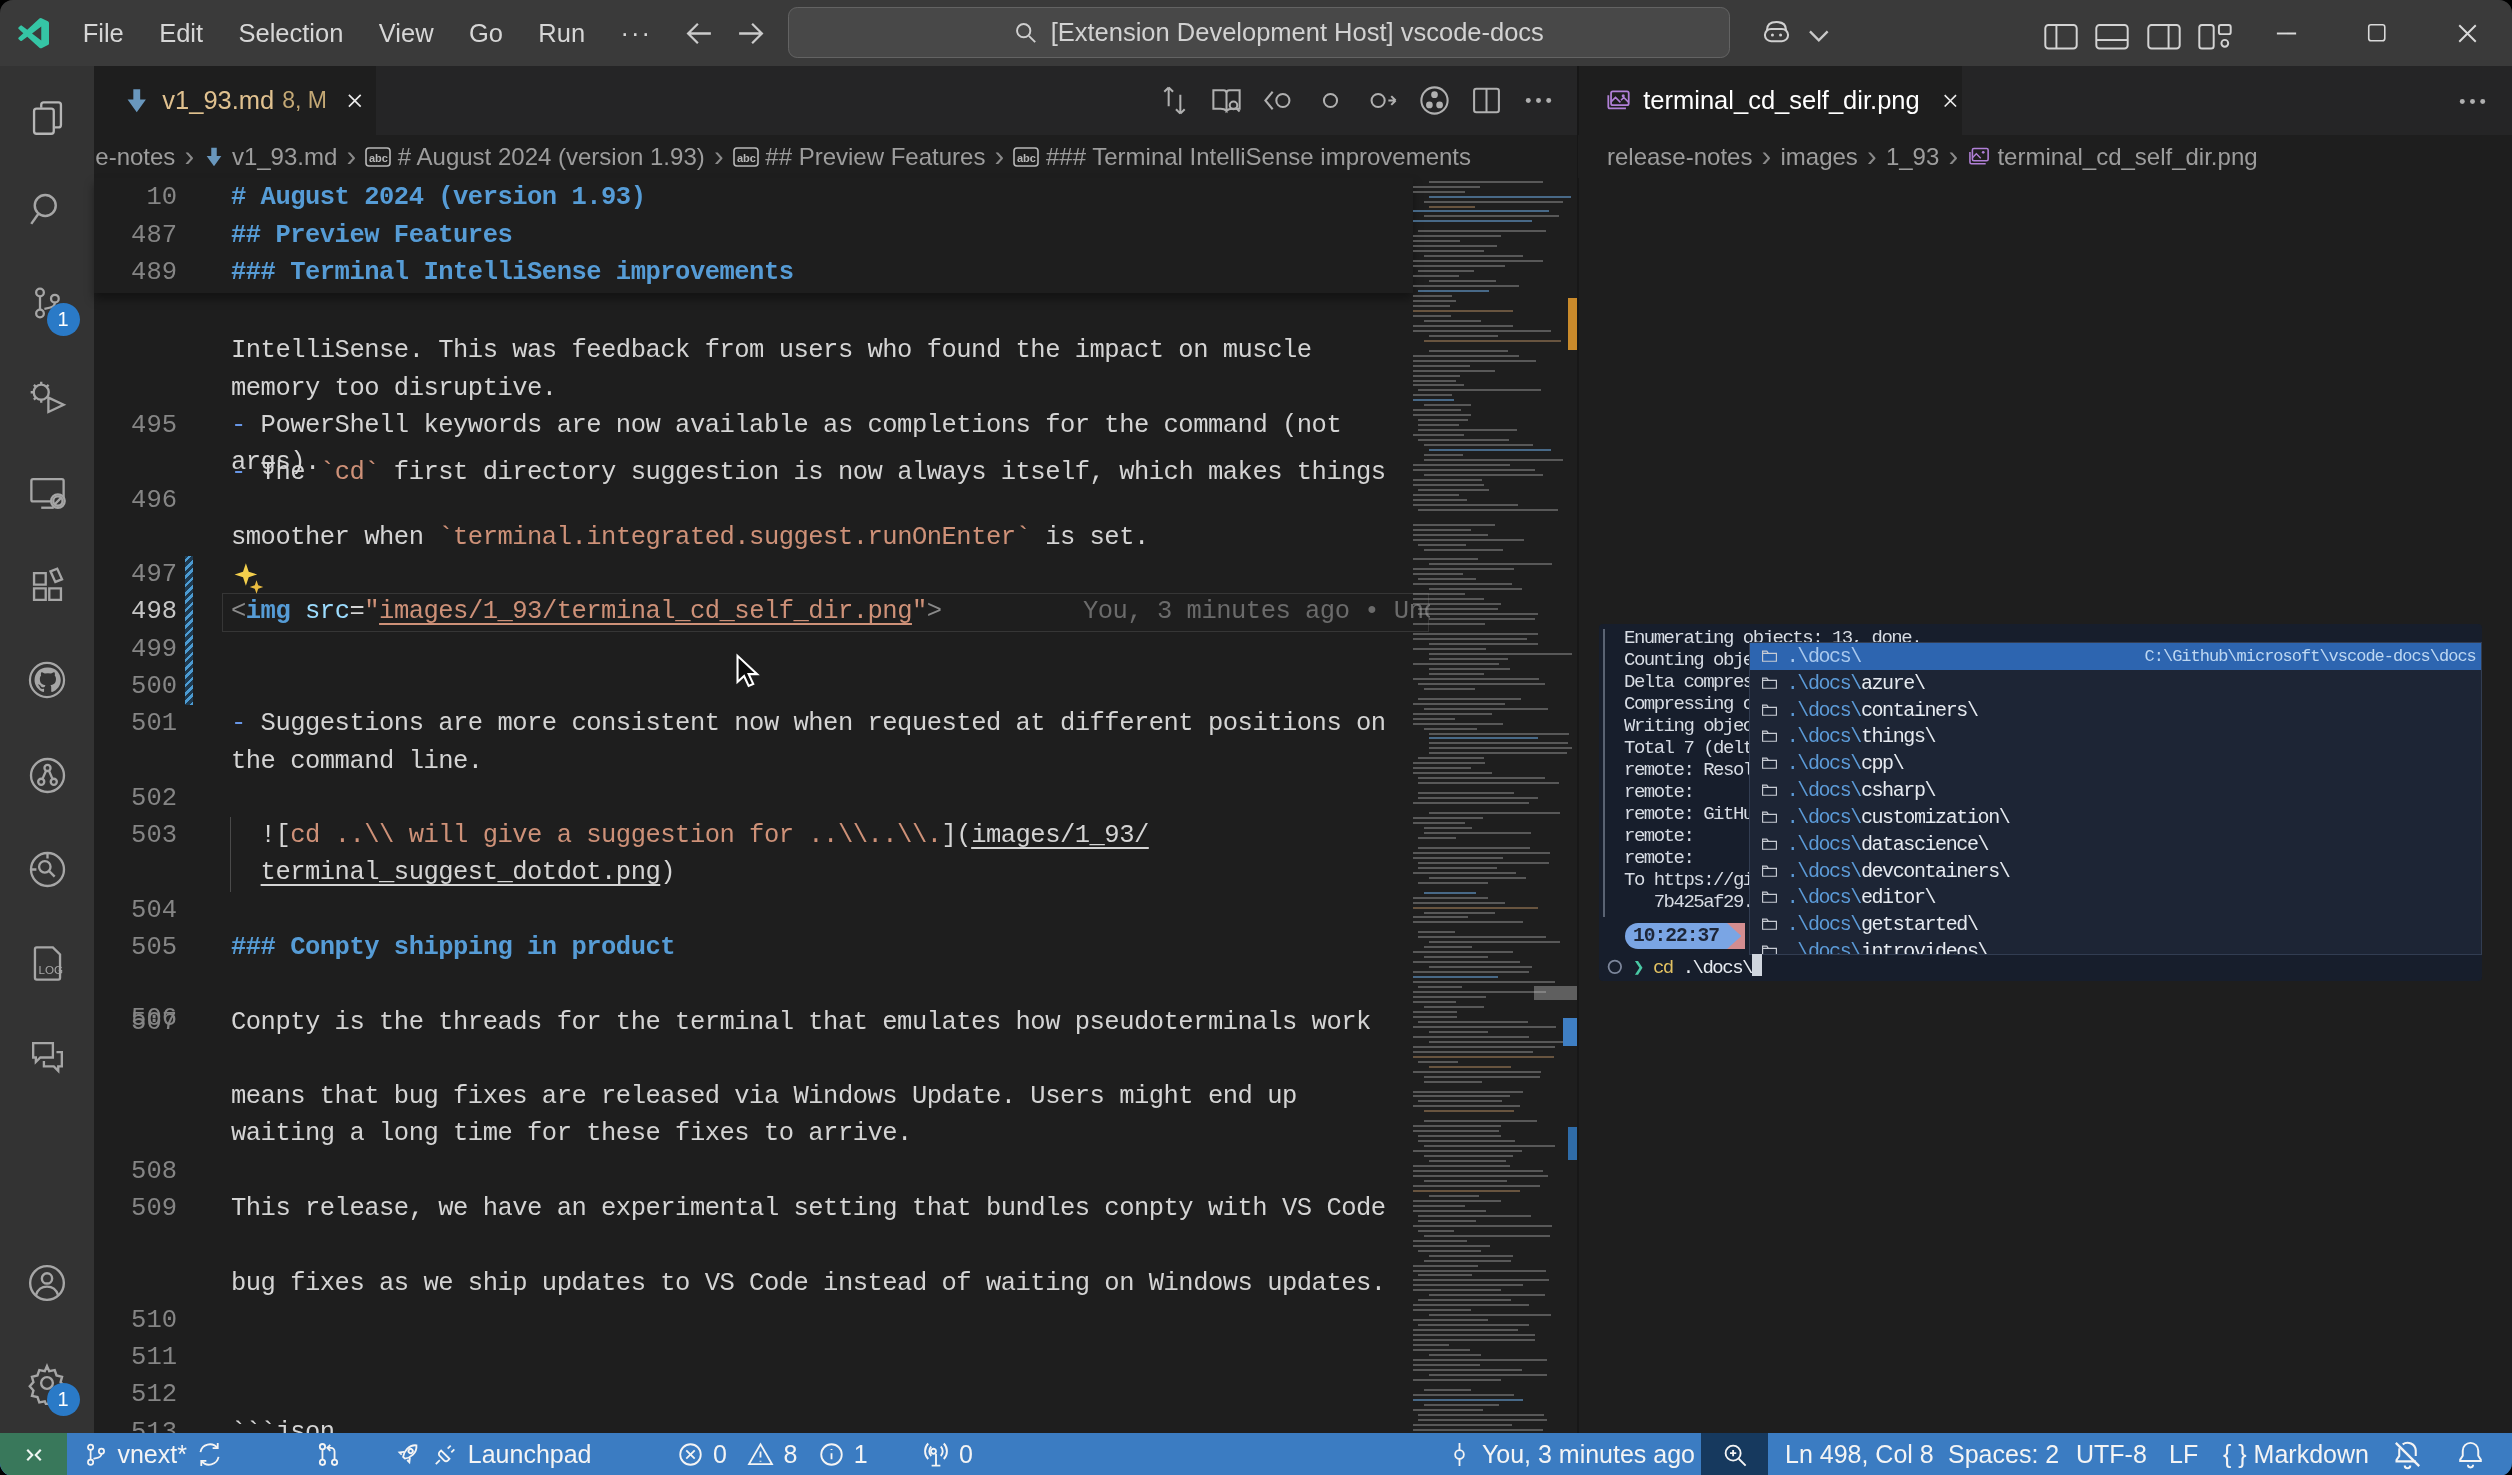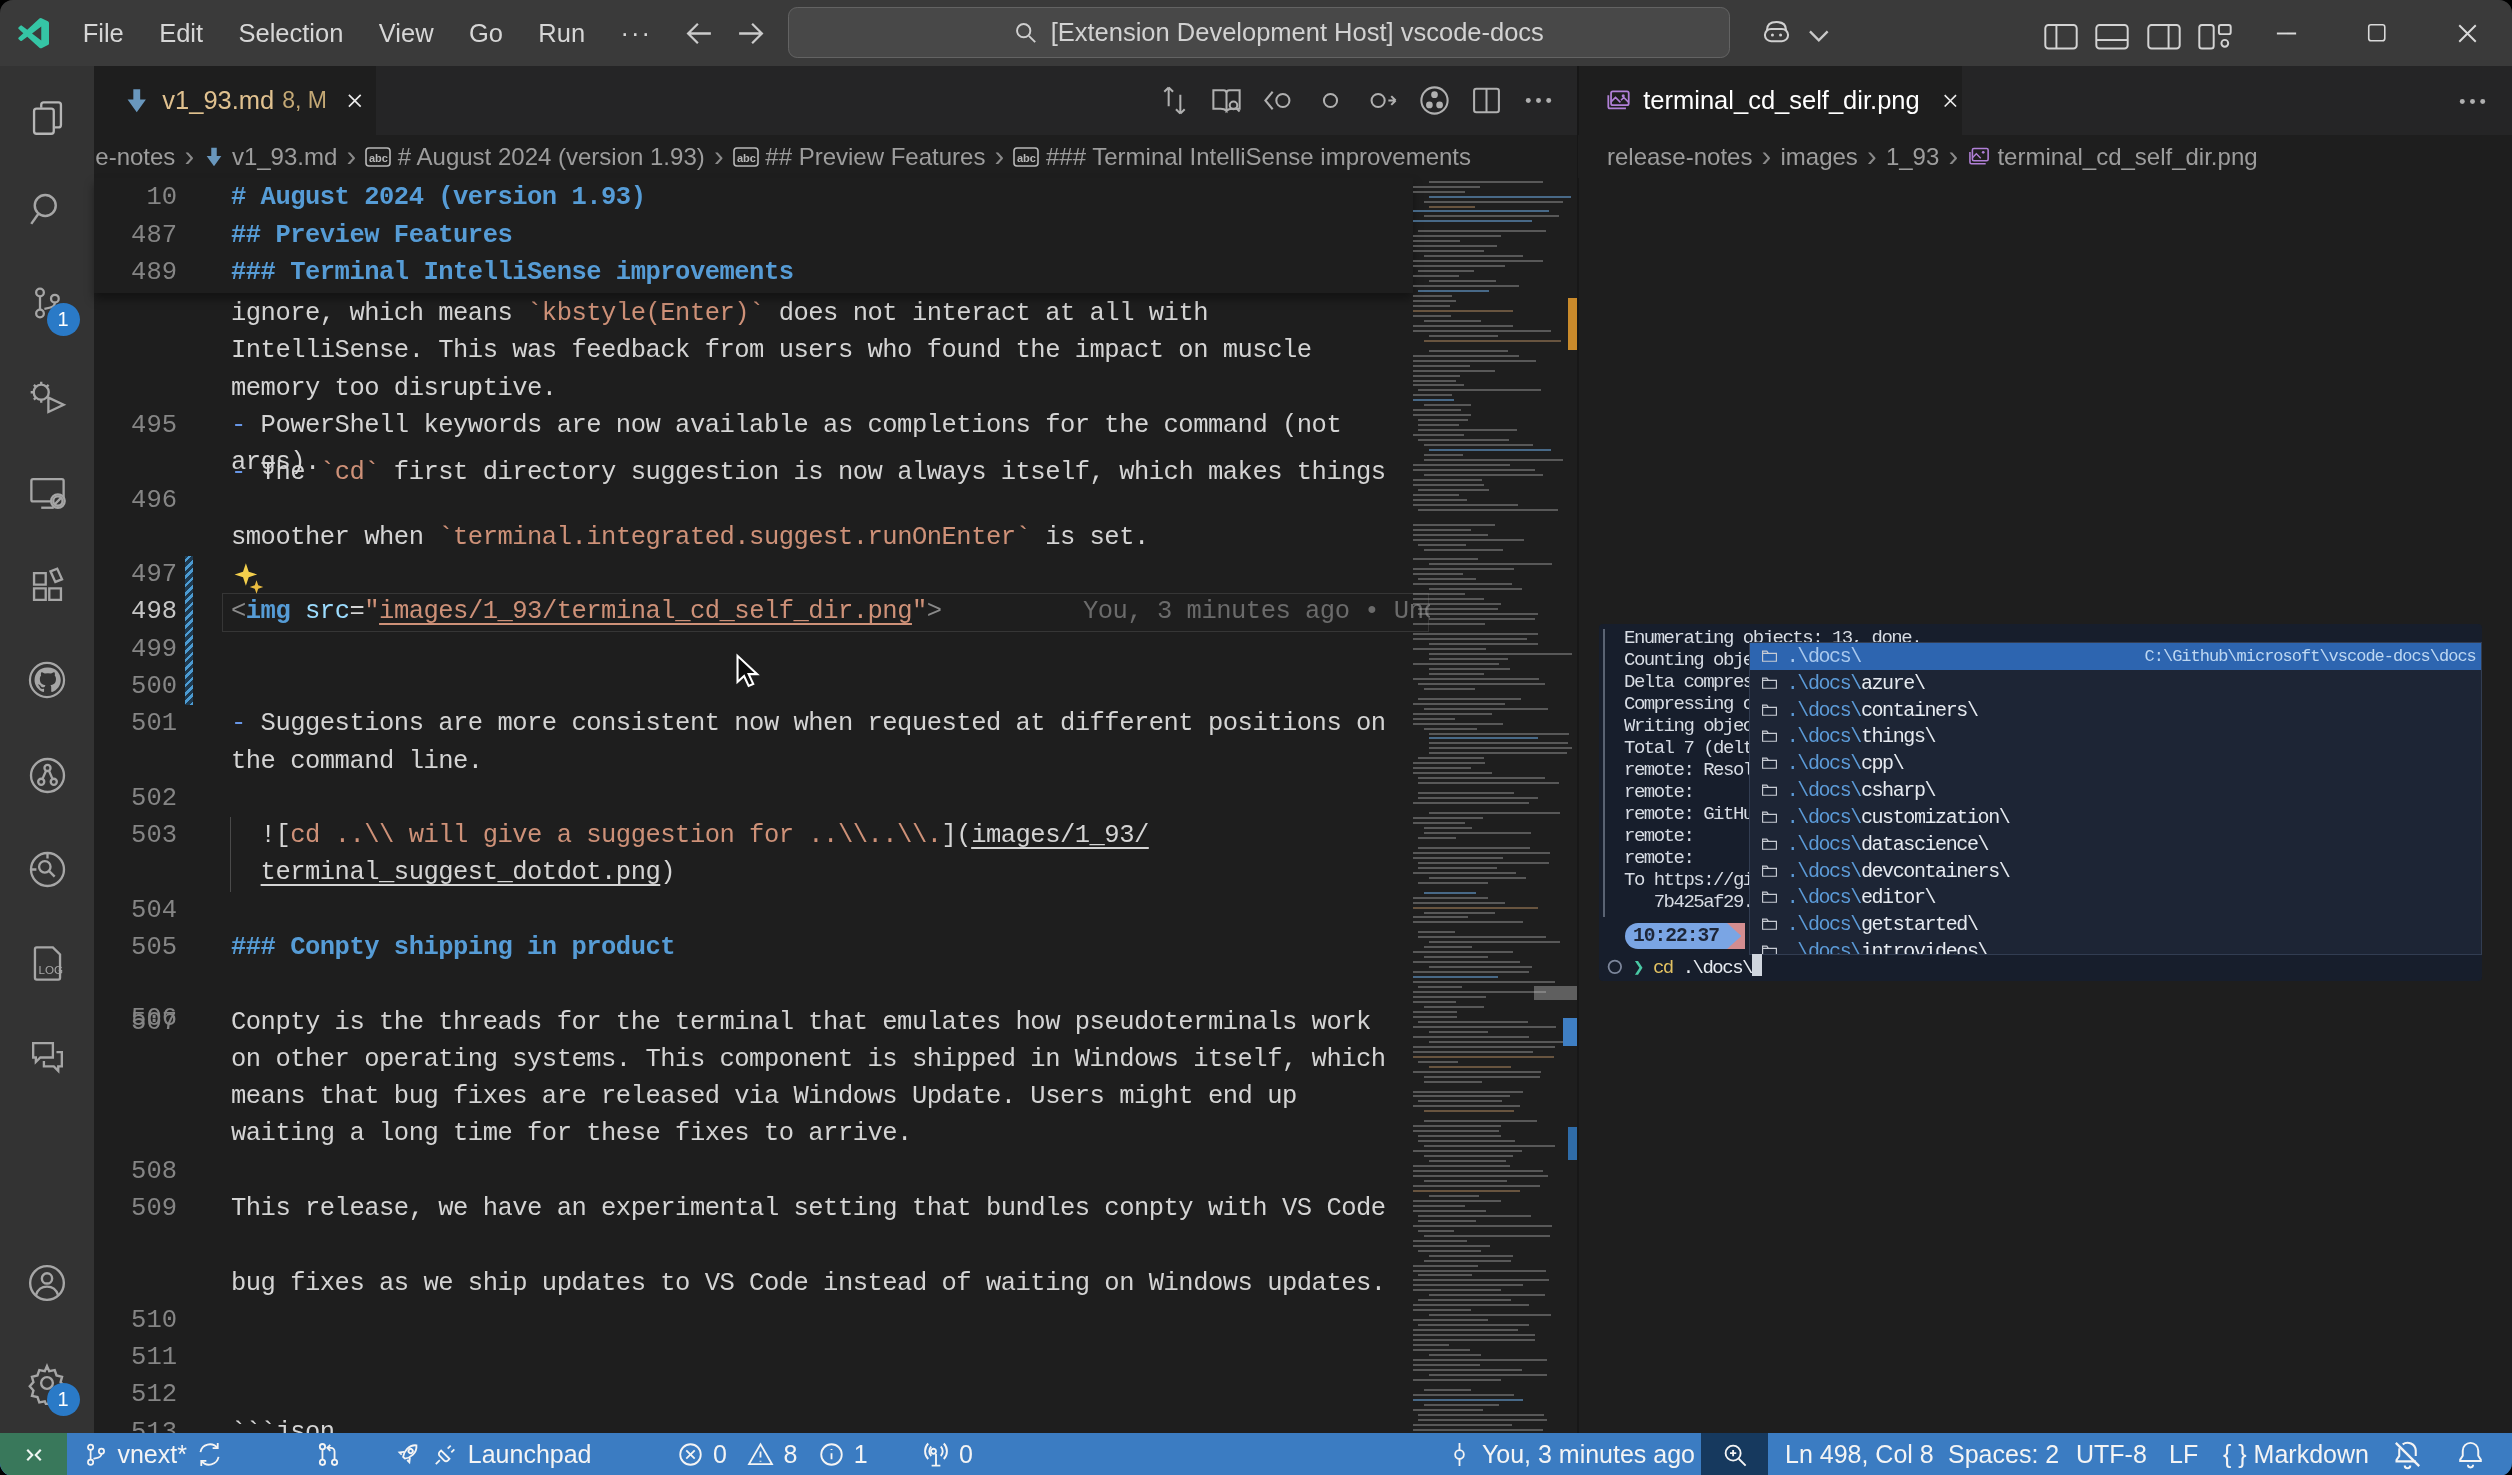--- a/index.html
+++ b/index.html
@@ -330,41 +330,39 @@
 <div class="gn" style="top:892px">504</div>
 <div class="gn" style="top:929px">505</div>
 <div class="gn" style="top:1000px">506</div>
 <div class="gn" style="top:1004px">507</div>
 <div class="gn" style="top:1153px">508</div>
 <div class="gn" style="top:1190px">509</div>
 <div class="gn" style="top:1302px">510</div>
 <div class="gn" style="top:1339px">511</div>
 <div class="gn" style="top:1376px">512</div>
 <div class="gn" style="top:1414px">513</div>
-<div class="cl" style="top:295px"><span class="d">ignore, which means </span><span class="o">`kbstyle(Enter)`</span><span class="d"> does not interact at all with</span></div>
 <div class="cl" style="top:332px"><span class="d">IntelliSense. This was feedback from users who found the impact on muscle</span></div>
 <div class="cl" style="top:370px"><span class="d">memory too disruptive.</span></div>
 <div class="cl" style="top:407px"><span class="li">- </span><span class="d">PowerShell keywords are now available as completions for the command (not</span></div>
 <div class="cl" style="top:444px"><span class="d">args).</span></div>
 <div class="cl" style="top:454px"><span class="li">- </span><span class="d">The </span><span class="o">`cd`</span><span class="d"> first directory suggestion is now always itself, which makes things</span></div>
 <div class="cl" style="top:519px"><span class="d">smoother when </span><span class="o">`terminal.integrated.suggest.runOnEnter`</span><span class="d"> is set.</span></div>
 <div class="spark" style="top:561px">
       <svg width="34" height="34" viewBox="0 0 24 24">
         <path fill="#f3cf4c" d="M10.5 1.5l2 6 6 2-6 2-2 6-2-6-6-2 6-2z"></path>
         <path fill="#e9bb40" d="M18 13.5l1.2 3.6 3.6 1.2-3.6 1.2-1.2 3.6-1.2-3.6-3.6-1.2 3.6-1.2z"></path>
       </svg>
     </div>
 <div class="cl" style="top:593px"><span class="g">&lt;</span><span class="b">img</span><span class="lb"> src</span><span class="d">=</span><span class="o">"</span><span class="ou">images/1_93/terminal_cd_self_dir.png</span><span class="o">"</span><span class="g">&gt;</span></div>
 <div class="cl" style="top:705px"><span class="li">- </span><span class="d">Suggestions are more consistent now when requested at different positions on</span></div>
 <div class="cl" style="top:743px"><span class="d">the command line.</span></div>
 <div class="cl" style="top:817px"><span class="d">  ![</span><span class="o">cd ..\\ will give a suggestion for ..\\..\\.</span><span class="d">](</span><span class="du">images/1_93/</span></div>
 <div class="cl" style="top:854px"><span class="d">  </span><span class="du">terminal_suggest_dotdot.png</span><span class="d">)</span></div>
 <div class="cl" style="top:929px"><span class="b">### Conpty shipping in product</span></div>
 <div class="cl" style="top:1004px"><span class="d">Conpty is the threads for the terminal that emulates how pseudoterminals work</span></div>
-<div class="cl" style="top:1041px"><span class="d">on other operating systems. This component is shipped in Windows itself, which</span></div>
 <div class="cl" style="top:1078px"><span class="d">means that bug fixes are released via Windows Update. Users might end up</span></div>
 <div class="cl" style="top:1115px"><span class="d">waiting a long time for these fixes to arrive.</span></div>
 <div class="cl" style="top:1190px"><span class="d">This release, we have an experimental setting that bundles conpty with VS Code</span></div>
 <div class="cl" style="top:1265px"><span class="d">bug fixes as we ship updates to VS Code instead of waiting on Windows updates.</span></div>
 <div class="cl" style="top:1414px"><span class="d">```json</span></div>
 <div id="blame">You, 3 minutes ago • Unco</div>
 <div id="sticky"></div>
 <div class="gn" style="top:179px">10</div>
     <div class="cl" style="top:179px"><span class="b"># August 2024 (version 1.93)</span></div>
 <div class="gn" style="top:217px">487</div>

